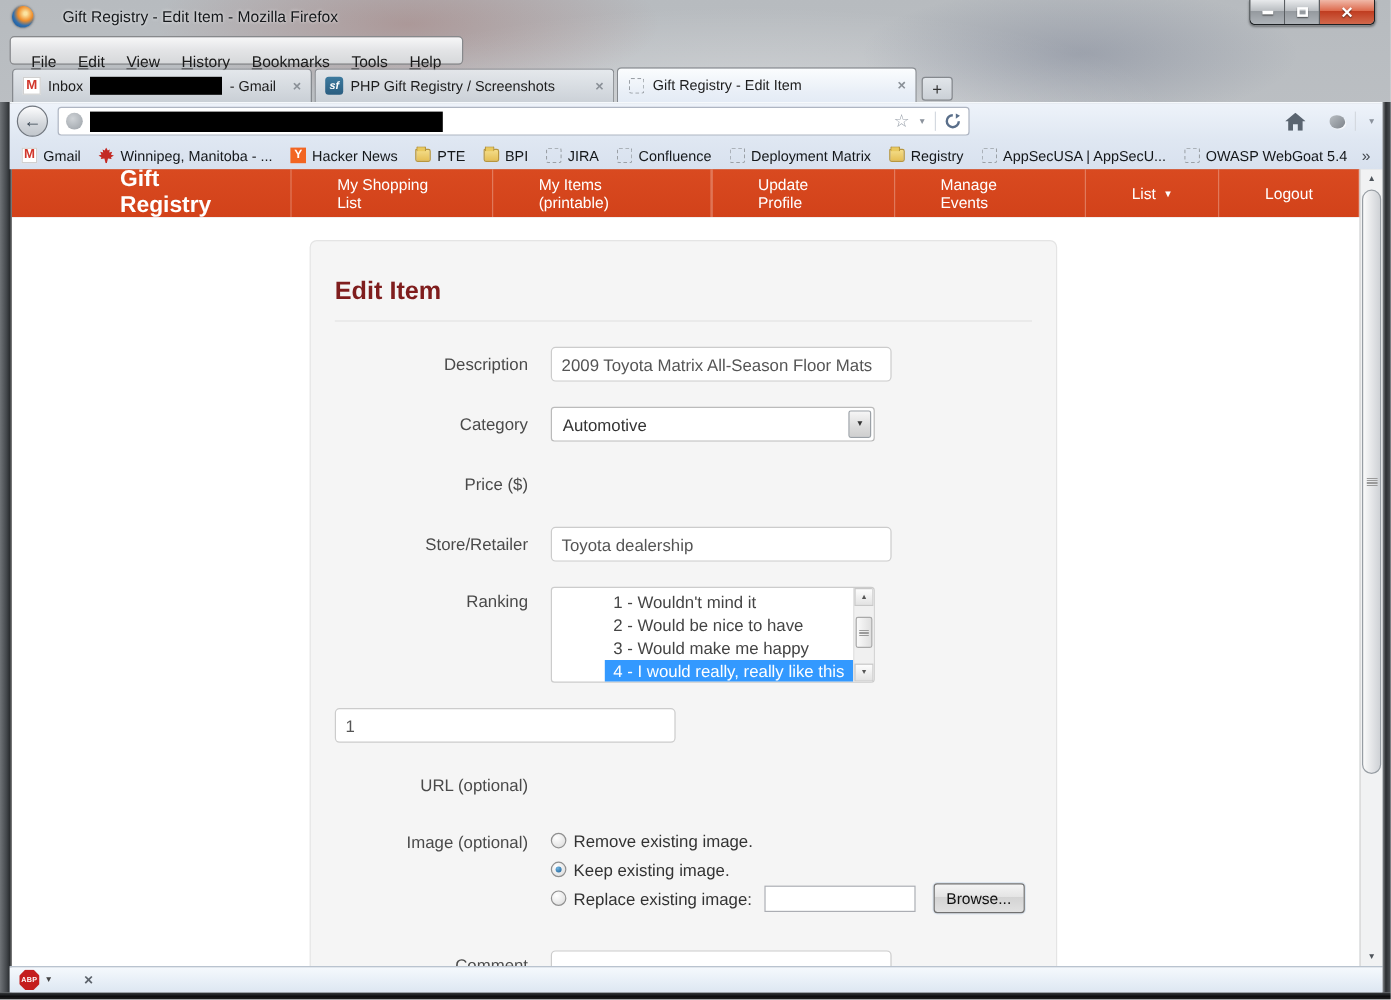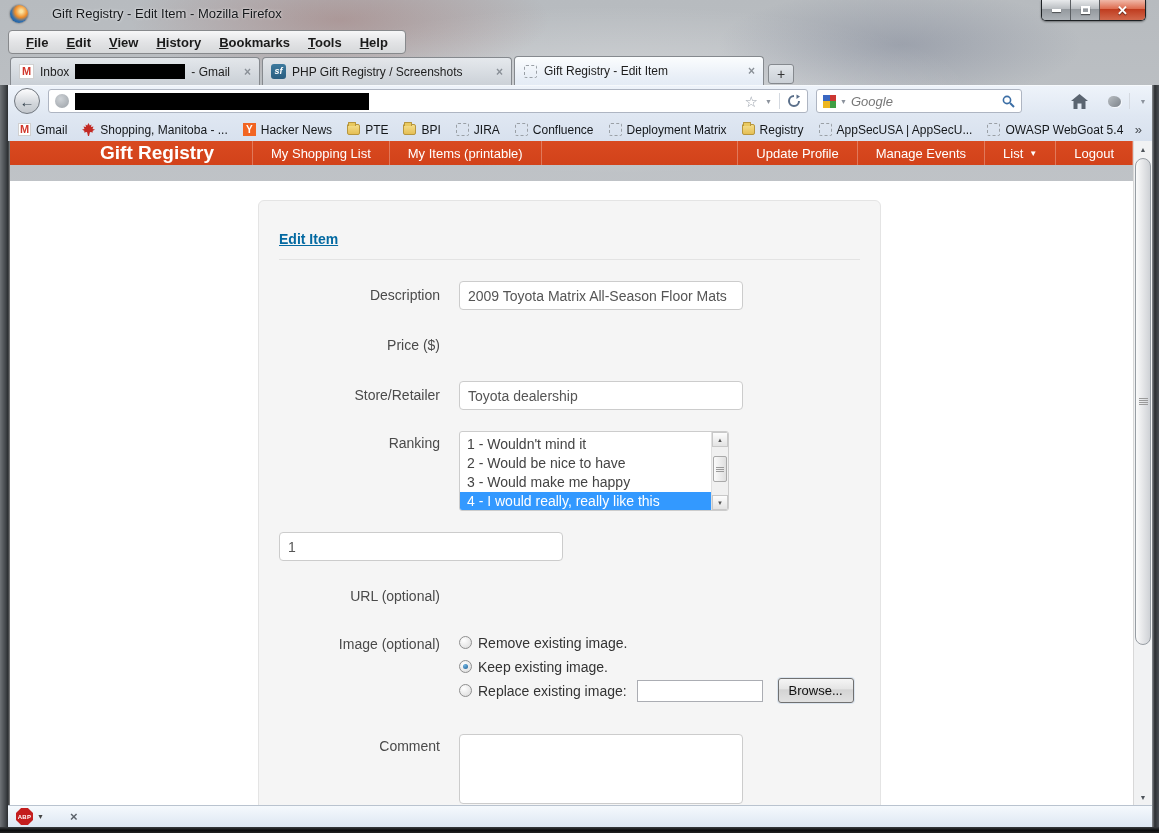--- a/index.html
+++ b/index.html
@@ -36,23 +36,23 @@
     background:linear-gradient(#e8eaec, #b9bdc1 45%, #94999e 46%, #aeb3b8);
     border-right:1px solid #5a5e62; cursor:default; }
   .win-btn:last-child { border-right:none; }
   .win-btn.close { width:45px;
     background:linear-gradient(#f0b8a8, #dd6a4d 45%, #bf3c1f 46%, #d2684c); }
   .glyph-min { width:9px; height:3px; background:#fff; box-shadow:0 1px 1px rgba(0,0,0,.5); }
   .glyph-max { width:9px; height:8px; border:2px solid #fff; box-shadow:0 1px 1px rgba(0,0,0,.5); }
   .glyph-close { color:#fff; font-size:13px; font-weight:bold; text-shadow:0 1px 1px rgba(0,0,0,.6); line-height:1; }
 
   
-  .menubar { position:absolute; left:8px; top:30px; height:24px; display:inline-flex; align-items:center;
+  .menubar { position:absolute; left:8px; top:30px; height:24px; display:inline-flex; 
     background:linear-gradient(#f7f7f8,#e3e4e6 50%,#d6d8da); border:1px solid #87898c; border-radius:4px;
-    padding:0 8px;font-weight:bold; }
+    padding:10px 8px; }
   .menu-item { display:inline-block; font-size:13px; color:#1a1a1a; padding:3px 9px; border-radius:3px; }
   .menu-item::first-letter { text-decoration:underline; }
 
   
   .tabstrip { position:absolute; left:10px; top:56px; height:29px; display:flex; align-items:flex-end; }
   .tab { width:250px; height:28px; display:flex; align-items:center; gap:6px; padding:0 8px;
     border:1px solid #85898e; border-bottom:none; border-radius:4px 4px 0 0; margin-right:2px;
     background:linear-gradient(rgba(235,239,243,.85), rgba(204,210,217,.85));
     font-size:12px; color:#1d1d1d; white-space:nowrap; overflow:hidden; }
   .tab.active { background:linear-gradient(#fbfdfe,#e9eff7 70%,#e4ebf5); height:29px; }
@@ -101,49 +101,49 @@
   .bm-icon { width:13px; height:13px; flex:none; display:flex; align-items:center; justify-content:center; }
   .folder-icon { width:14px; height:11px; background:linear-gradient(#f4dd8a,#e5bf55); border:1px solid #b7963e;
     border-radius:1px 2px 2px 2px; position:relative; }
   .folder-icon::before { content:""; position:absolute; left:0; top:-3px; width:6px; height:3px;
     background:#e9c95f; border:1px solid #b7963e; border-bottom:none; border-radius:1px 1px 0 0; }
   .yc-icon { background:#f26522; color:#fff; font-weight:bold; font-size:10px; width:13px; height:13px;
     display:flex; align-items:center; justify-content:center; }
   .bm-chevron { position:absolute; right:10px; font-size:13px; color:#454a50; }
 
   
-  .site-navbar { position:absolute; left:10px; top:141px; width:1123px; height:24px; display:flex; align-items:stretch;
+  .site-navbar { position:absolute; left:10px; top:141px; width:1123px; height:40px; display:flex; align-items:stretch;
     background:linear-gradient(#d94a20,#d2421a); color:#fff; overflow:hidden; }
   .brand { font-size:19px; font-weight:bold; display:flex; align-items:center; padding:0 38px 0 90px; }
-  .nav-item { font-size:13px; display:flex; align-items:center; padding:0 18px; gap:6px;
+  .nav-item { font-size:13px; display:flex; align-items:center; padding:0 38px; gap:6px;
     border-left:1px solid rgba(255,255,255,.28); }
   .nav-item.endcap { border-right:1px solid rgba(255,255,255,.28); }
   .nav-spacer { flex:1; }
   .nav-caret { font-size:8px; }
 
   .content { position:absolute; left:10px; top:181px; width:1123px; height:624px; background:#fff; overflow:hidden; }
   .panel { position:absolute; left:248px; top:19px; width:623px; background:#f5f5f5;
     border:1px solid #e4e4e4; border-radius:6px; padding:22px 20px 30px 20px; }
-  .panel-title { font-size:14px; font-weight:bold; color:#0369a1; margin:8px 0 12px 0;text-decoration:underline; }
+  .panel-title { font-size:21px; font-weight:bold; color:#7f1d1d; margin:8px 0 12px 0; }
   .panel-hr { border:none; border-top:1px solid #e3e3e3; margin:0 0 6px 0; }
   .form-row { display:flex; margin-top:21px; }
   .form-label { width:180px; text-align:right; padding-right:19px; font-size:14px; color:#4a4a4a;
     line-height:29px; flex:none; }
   .form-label.top { line-height:20px; padding-top:2px; }
   .text-input { width:284px; height:29px; background:#fff; border:1px solid #ccc; border-radius:4px;
     padding:0 8px; font-size:14px; color:#555; font-family:"Liberation Sans", sans-serif; outline:none; }
   .select-box { width:270px; height:29px; background:#fff; border:1px solid #bbb; border-radius:3px;
     display:flex; align-items:center; padding:2px; }
   .select-value { flex:1; font-size:14px; color:#333; padding-left:7px; }
   .select-btn { width:19px; height:23px; border:1px solid #9aa0a6; border-radius:2px;
     background:linear-gradient(#f6f6f6,#dcdcdc 60%,#cfcfcf); display:flex; align-items:center; justify-content:center;
     font-size:7px; color:#333; }
   .listbox { width:270px; height:80px; background:#fff; border:1px solid #ccc; border-radius:3px;
     display:flex; overflow:hidden; }
-  .list-options { flex:1; padding-top:3px; }
+  .list-options { flex:1; padding-top:3px;margin-left:44px; }
   .list-option { font-size:14px; color:#444; line-height:19px; padding-left:7px; white-space:nowrap; }
   .list-option.selected { background:#3399ff; color:#fff; }
   .list-scroll { width:17px; border-left:1px solid #e0e0e0; background:#f0f0f0; display:flex; flex-direction:column; }
   .lsb-btn { height:15px; background:linear-gradient(#fdfdfd,#e3e3e3); border:1px solid #c8c8c8;
     display:flex; align-items:center; justify-content:center; font-size:6px; color:#555; }
   .lsb-track { flex:1; position:relative; }
   .lsb-thumb { position:absolute; left:1px; right:1px; top:9px; height:26px; border:1px solid #a9a9a9; border-radius:2px;
     background:linear-gradient(90deg,#fafafa,#dfdfdf); display:flex; align-items:center; justify-content:center; }
   .grip { width:8px; height:5px;
     background:repeating-linear-gradient(#9a9a9a 0 1px, transparent 1px 2px); }
@@ -247,34 +247,20 @@
       <span class="urlbar-right">
         <span class="star-icon">☆</span>
         <span class="mini-caret">▼</span>
         <span class="sep-v"></span>
         <svg width="14" height="14" viewBox="0 0 14 14">
           <path d="M7 2 a5 5 0 1 0 5 5" fill="none" stroke="#5a6f8a" stroke-width="2"></path>
           <path d="M9.5 0.5 L13 2.5 L9.5 5 Z" fill="#5a6f8a"></path>
         </svg>
       </span>
     </div>
-    <div class="searchbox">
-      <span class="g-logo">
-          <i></i>
-          <i></i>
-          <i></i>
-          <i></i>
-        </span>
-      <span class="mini-caret">▼</span>
-      <input class="search-input" placeholder="Google" style="">
-      <svg width="13" height="13" viewBox="0 0 13 13">
-        <circle cx="5" cy="5" r="3.6" fill="none" stroke="#3b6ea5" stroke-width="1.6"></circle>
-        <line x1="8" y1="8" x2="12" y2="12" stroke="#3b6ea5" stroke-width="2"></line>
-      </svg>
-    </div>
     <div class="toolbar-iconbtn" style="left:1060px;">
       <svg width="17" height="15" viewBox="0 0 17 15">
         <path d="M8.5 0 L17 7 L14.5 7 L14.5 15 L10.5 15 L10.5 9.5 L6.5 9.5 L6.5 15 L2.5 15 L2.5 7 L0 7 Z" fill="#5a6470"></path>
       </svg>
     </div>
     <div class="toolbar-iconbtn" style="left:1095px;">
       <span class="addon-blob"></span>
     </div>
     <div class="sep-v" style="position:absolute; left:1121px; top:7px;"></div>
     <div class="toolbar-iconbtn" style="left:1124px;">
@@ -285,21 +271,21 @@
     <span class="bm">
       <span class="bm-icon fav-gmail favicon">M</span>
       <span>Gmail</span>
     </span>
     <span class="bm">
       <span class="bm-icon">
         <svg width="13" height="13" viewBox="0 0 13 13">
             <path d="M6.5 0 L7.8 2.5 L9.5 1.5 L9 4 L11.5 3.5 L10.5 6 L13 6.5 L10.5 8 L11 9.5 L8 9 L7 13 L6 13 L5 9 L2 9.5 L2.5 8 L0 6.5 L2.5 6 L1.5 3.5 L4 4 L3.5 1.5 L5.2 2.5 Z" fill="#c32a24"></path>
           </svg>
       </span>
-      <span>Shopping, Manitoba - ...</span>
+      <span>Winnipeg, Manitoba - ...</span>
     </span>
     <span class="bm">
       <span class="bm-icon yc-icon">Y</span>
       <span>Hacker News</span>
     </span>
     <span class="bm">
       <span class="bm-icon">
           <span class="folder-icon"></span>
         </span>
       <span>PTE</span>
@@ -367,20 +353,27 @@
 <div class="content">
   <div class="panel">
     <div class="panel-title">Edit Item</div>
     <hr class="panel-hr">
 
     <div class="form-row">
       <label class="form-label">Description</label>
       <input class="text-input" value="2009 Toyota Matrix All-Season Floor Mats" style="">
     </div>
 
+    <div class="form-row">
+      <label class="form-label">Category</label>
+      <div class="select-box">
+        <span class="select-value">Automotive</span>
+        <span class="select-btn">▼</span>
+      </div>
+    </div>
 
     <div class="form-row">
       <label class="form-label">Price ($)</label>
     </div>
 
     <div class="form-row">
       <label class="form-label">Store/Retailer</label>
       <input class="text-input" value="Toyota dealership" style="">
     </div>
 

